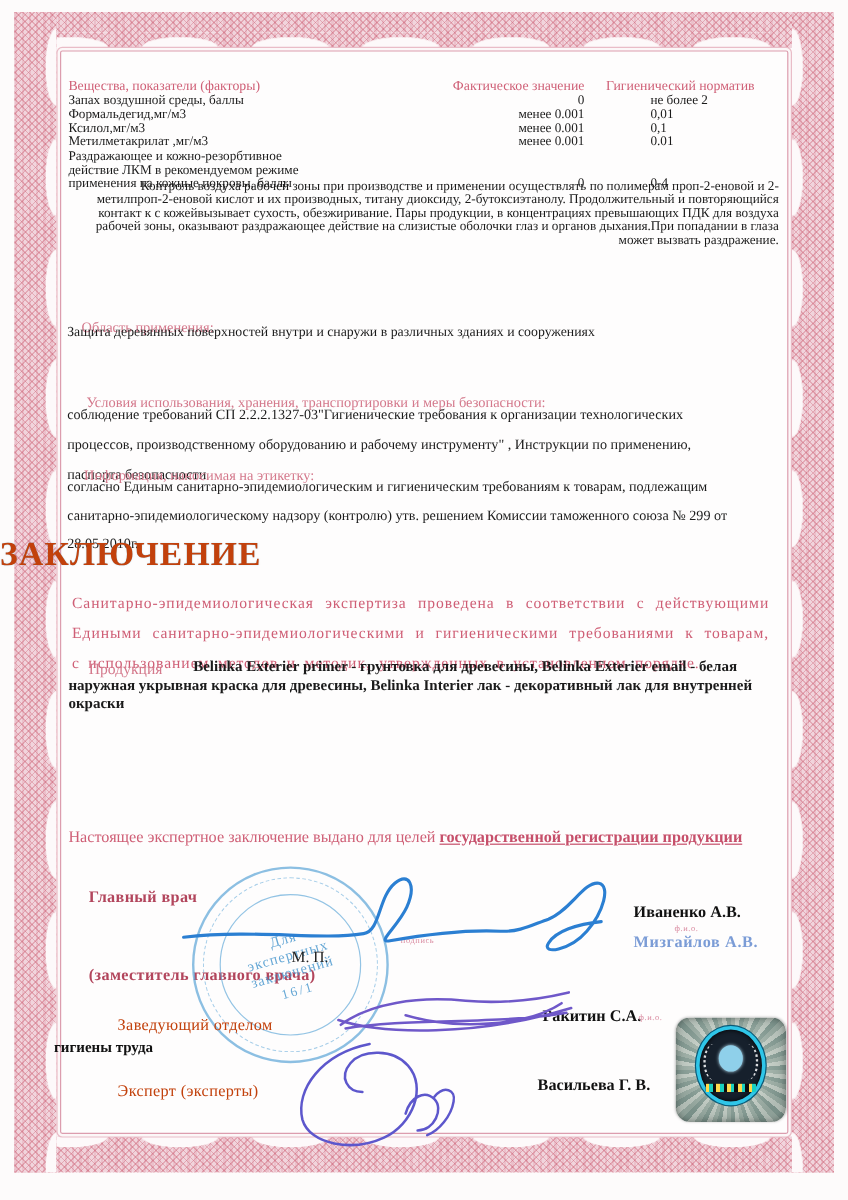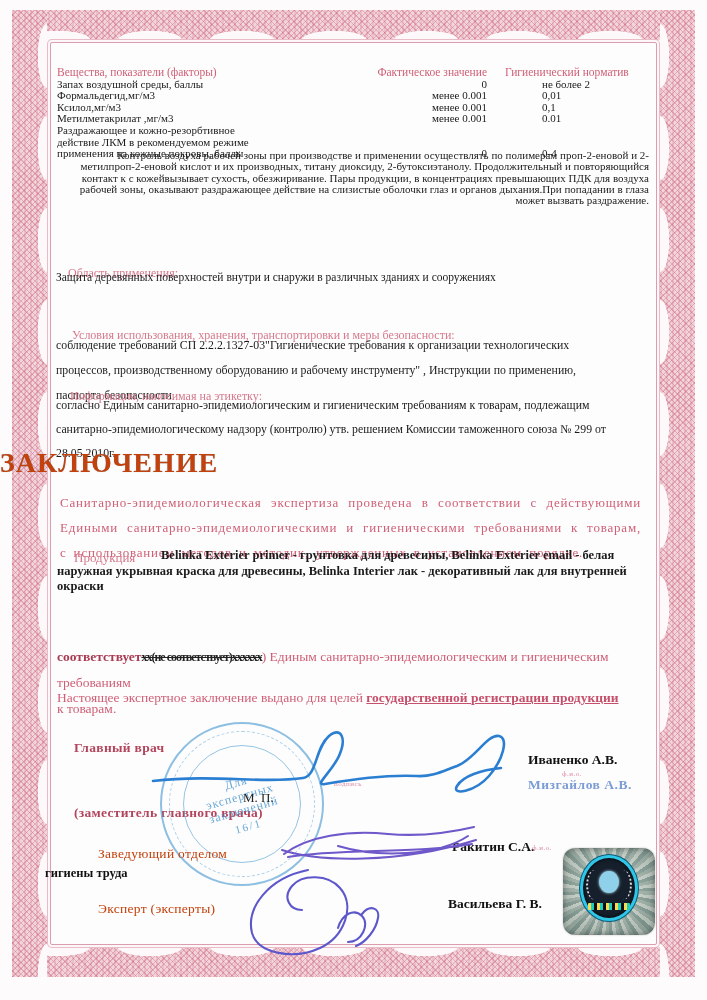--- a/index.html
+++ b/index.html
@@ -168,24 +168,20 @@
 
   <div class="abs sec-head" id="labelinfo-title">Информация, наносимая на этикетку:</div>
   <div class="abs" id="labelinfo-text">согласно Единым санитарно-эпидемиологическим и гигиеническим требованиям к товарам, подлежащим санитарно-эпидемиологическому надзору (контролю) утв. решением Комиссии таможенного союза № 299 от 28.05.2010г.</div>
 
   <div class="abs" id="conclusion-heading">ЗАКЛЮЧЕНИЕ</div>
   <div class="abs" id="expertise-text">Санитарно-эпидемиологическая экспертиза проведена в соответствии с действующими Едиными санитарно-эпидемиологическими и гигиеническими требованиями к товарам, с использованием методов и методик,  утвержденных в установленном порядке.</div>
 
   <div class="abs" id="product-label">Продукция</div>
   <div class="abs" id="product-block">Belinka Exterier primer - грунтовка для древесины, Belinka Exterier email - белая наружная укрывная краска для древесины, Belinka Interier лак - декоративный лак для внутренней окраски</div>
 
-  <div class="abs" id="conforms-line">
-    <span id="conforms-word">соответствует</span><span id="struck">хх(не соответствует)хххххх</span><span>) Единым санитарно-эпидемиологическим и гигиеническим требованиям</span><br>
-    <span>к товарам.</span>
-  </div>
 
   <div class="abs" id="purpose-line">
     <span>Настоящее экспертное заключение выдано для целей </span><span id="purpose-emphasis">государственной регистрации продукции</span>
   </div>
 
   <div class="abs sig-title" id="chief-title">Главный врач</div>
   <div class="abs sig-title" id="chief-subtitle">(заместитель главного врача)</div>
   <div class="abs tiny-label" id="sign-label">подпись</div>
   <div class="abs person-name" id="chief-name">Иваненко А.В.</div>
   <div class="abs tiny-label" id="fio-label-1">ф.и.о.</div>

